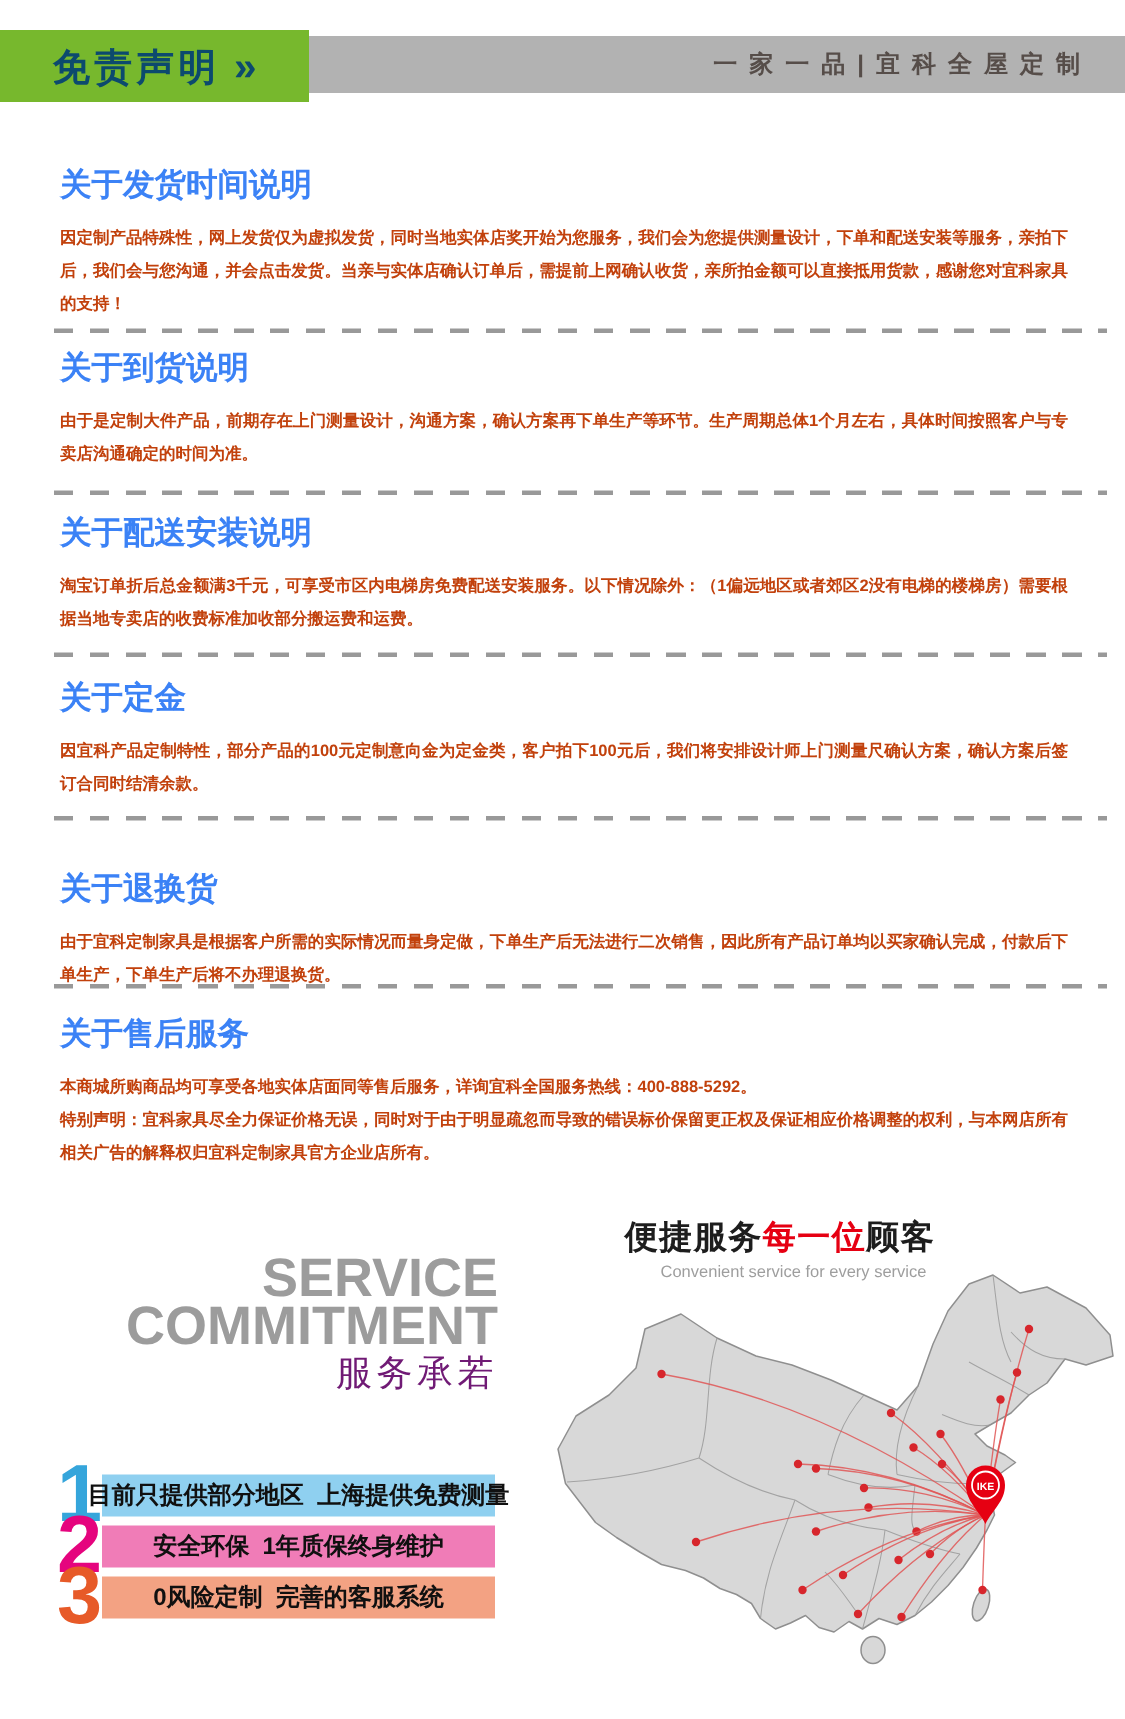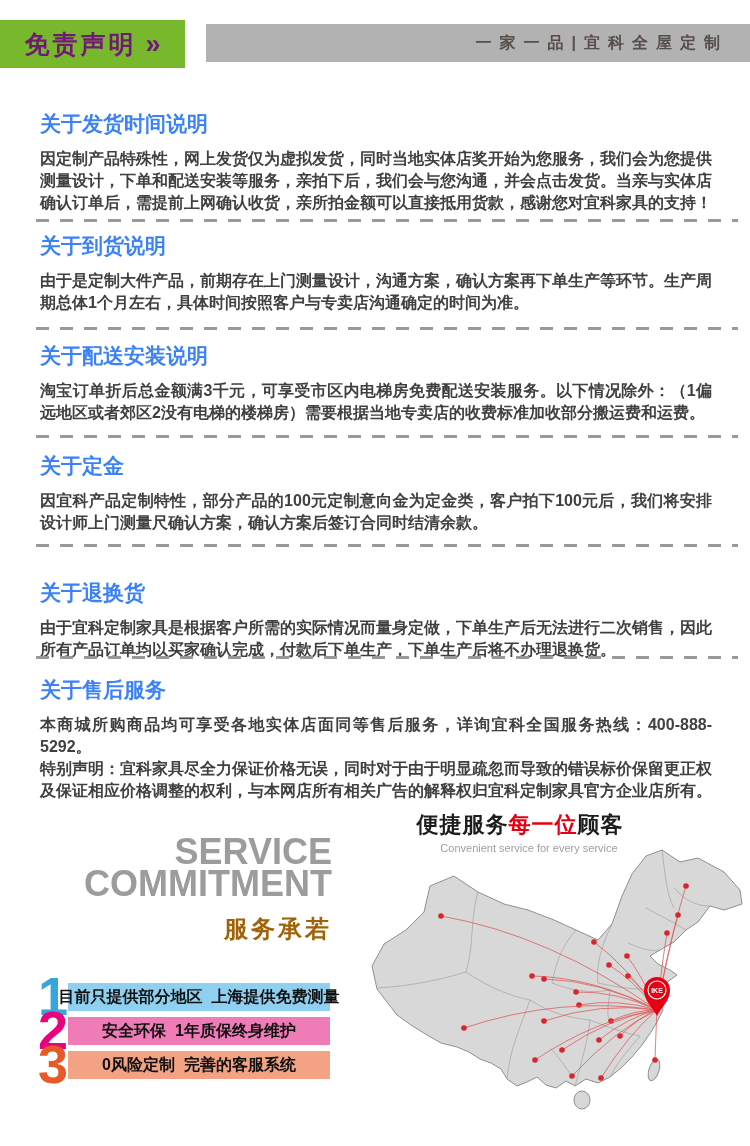--- a/index.html
+++ b/index.html
@@ -1,45 +1,45 @@
 <!DOCTYPE html>
 <html><head>
 <meta charset="utf-8">
 <style>
   html,body { margin:0; padding:0; background:#fff; }
   .page { position:relative; width:750px; height:1146px; background:#fff; overflow:hidden;
           font-family:"Liberation Sans","DejaVu Sans",sans-serif; }
 
   
-  .hdr-green { position:absolute; left:0; top:20px; width:185px; height:48px; background:#77B82D;
-               color:#701a75; display:flex; align-items:center; justify-content:center;
+  .hdr-green { position:absolute; left:0; top:20px; width:206px; height:48px; background:#77B82D;
+               color:#0c4a6e; display:flex; align-items:center; justify-content:center;
                font-size:25px; font-weight:bold; letter-spacing:3px; }
   .hdr-green .arrow { margin-left:9px; font-size:27px; letter-spacing:0; }
   .hdr-gray { position:absolute; left:206px; top:24px; width:544px; height:38px; background:#B2B2B2;
               color:#564D49; font-size:16px; font-weight:bold; letter-spacing:8px;
               display:flex; align-items:center; justify-content:flex-end;
               padding-right:22px; box-sizing:border-box; }
 
   
   .section { position:absolute; left:40px; width:672px; }
   .section h3 { font-size:21px; line-height:24px; font-weight:bold; color:#3b82f6; margin:0 0 12px 0; }
-  .section .body { font-size:16px; line-height:22px; font-weight:bold; color:#404040; margin:0;
+  .section .body { font-size:11px; line-height:22px; font-weight:bold; color:#c2410c; margin:0;
                    text-align:justify; }
   .sec0 { top:112px; } .sec1 { top:234px; } .sec2 { top:344px; }
   .sec3 { top:454px; } .sec4 { top:568px;margin-top:13px; } .sec5 { top:678px; }
 
   .divider { position:absolute; left:36px; width:702px; height:3px;
              background:repeating-linear-gradient(90deg,#999 0 13px,transparent 13px 24px); }
   .div0 { top:219px; } .div1 { top:327px; } .div2 { top:435px; }
   .div3 { top:544px; } .div4 { top:656px; }
 
   
   .service { position:absolute; left:40px; top:836px; width:292px; text-align:right; }
   .svc-en { font-size:36px; line-height:32px; font-weight:bold; color:#9C9C9C; }
-  .svc-cn { font-size:24px; line-height:28px; font-weight:bold; color:#a16207; letter-spacing:3px; margin-top:15px; }
+  .svc-cn { font-size:24px; line-height:28px; font-weight:normal; color:#701a75; letter-spacing:3px; margin-top:2px; }
 
   
   .tagline { position:absolute; left:404px; top:810px; width:232px; text-align:center; }
   .tagline .main { font-size:22px; font-weight:bold; color:#1d1d1d; letter-spacing:1px; white-space:nowrap; }
   .tagline .main .hl { color:#E60012; }
   .tagline .sub { font-size:11px; color:#9E9E9E; margin-top:2px; padding-left:18px; white-space:nowrap; }
 
   
   .map { position:absolute; left:370px; top:848px; width:380px; height:298px; }
 

